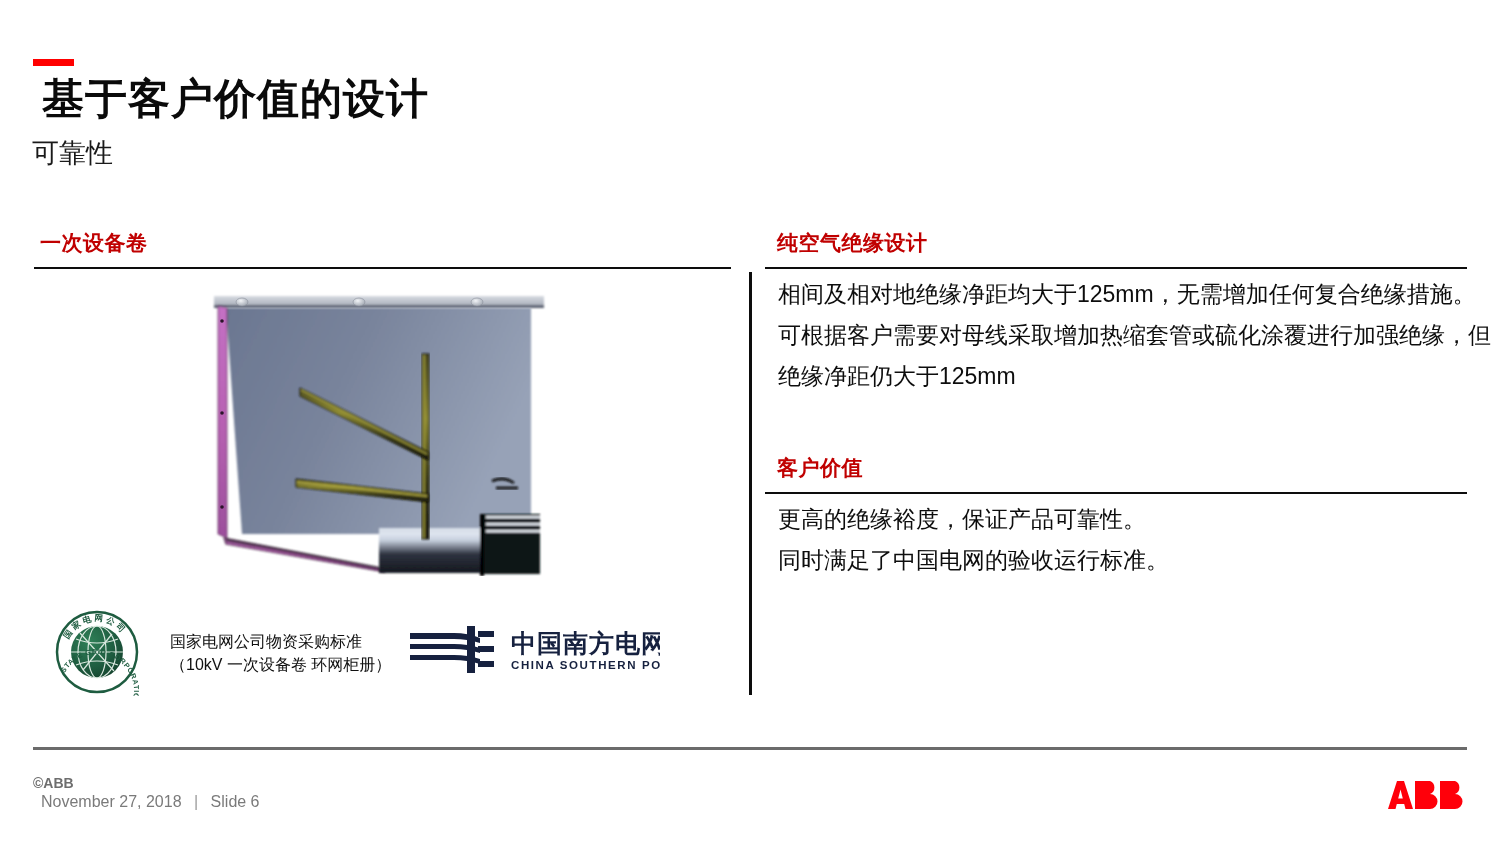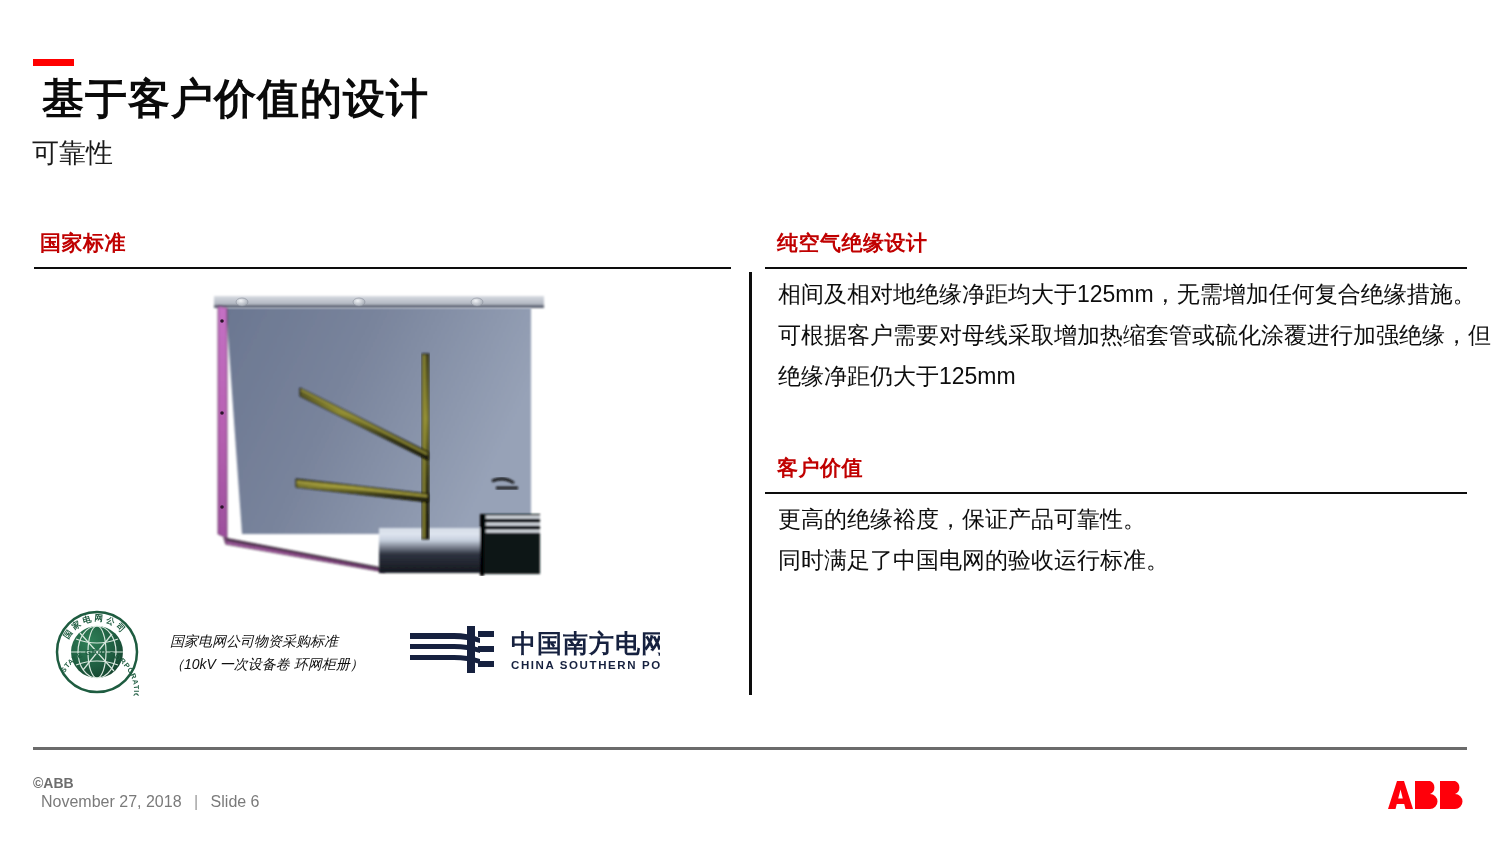--- a/index.html
+++ b/index.html
@@ -102,24 +102,23 @@
     height: 88px;
   }
   #state-grid-caption {
     position: absolute;
     left: 170px;
     top: 630px;
     width: 190px;
     color: #101010;
   }
   #state-grid-caption .cap-line {
-    font-size: 14px;
+    font-size: 16px;
     line-height: 23px;
     white-space: nowrap;
-    font-style: italic;
   }
   #logo-csg {
     position: absolute;
     left: 408px;
     top: 622px;
     width: 252px;
     height: 55px;
   }
 
   
@@ -162,21 +161,21 @@
 </style>
 </head>
 <body>
 
 <div id="slide">
 
   <div id="accent-bar"></div>
   <div id="page-title">基于客户价值的设计</div>
   <div id="page-subtitle">可靠性</div>
 
-  <div class="col-heading" style="left:40px; top:229px;">国家标准</div>
+  <div class="col-heading" style="left:40px; top:229px;">一次设备卷</div>
   <div class="col-rule" style="left:34px; top:267px; width:697px;"></div>
 
   <div id="product-image">
     <svg id="cad-svg" width="360" height="300" viewBox="0 0 360 300">
       <defs>
         <linearGradient id="panelGrad" x1="0" y1="0" x2="1" y2="0.35">
           <stop offset="0" stop-color="#6b7791"></stop>
           <stop offset="0.45" stop-color="#79849c"></stop>
           <stop offset="1" stop-color="#97a2b7"></stop>
         </linearGradient>

